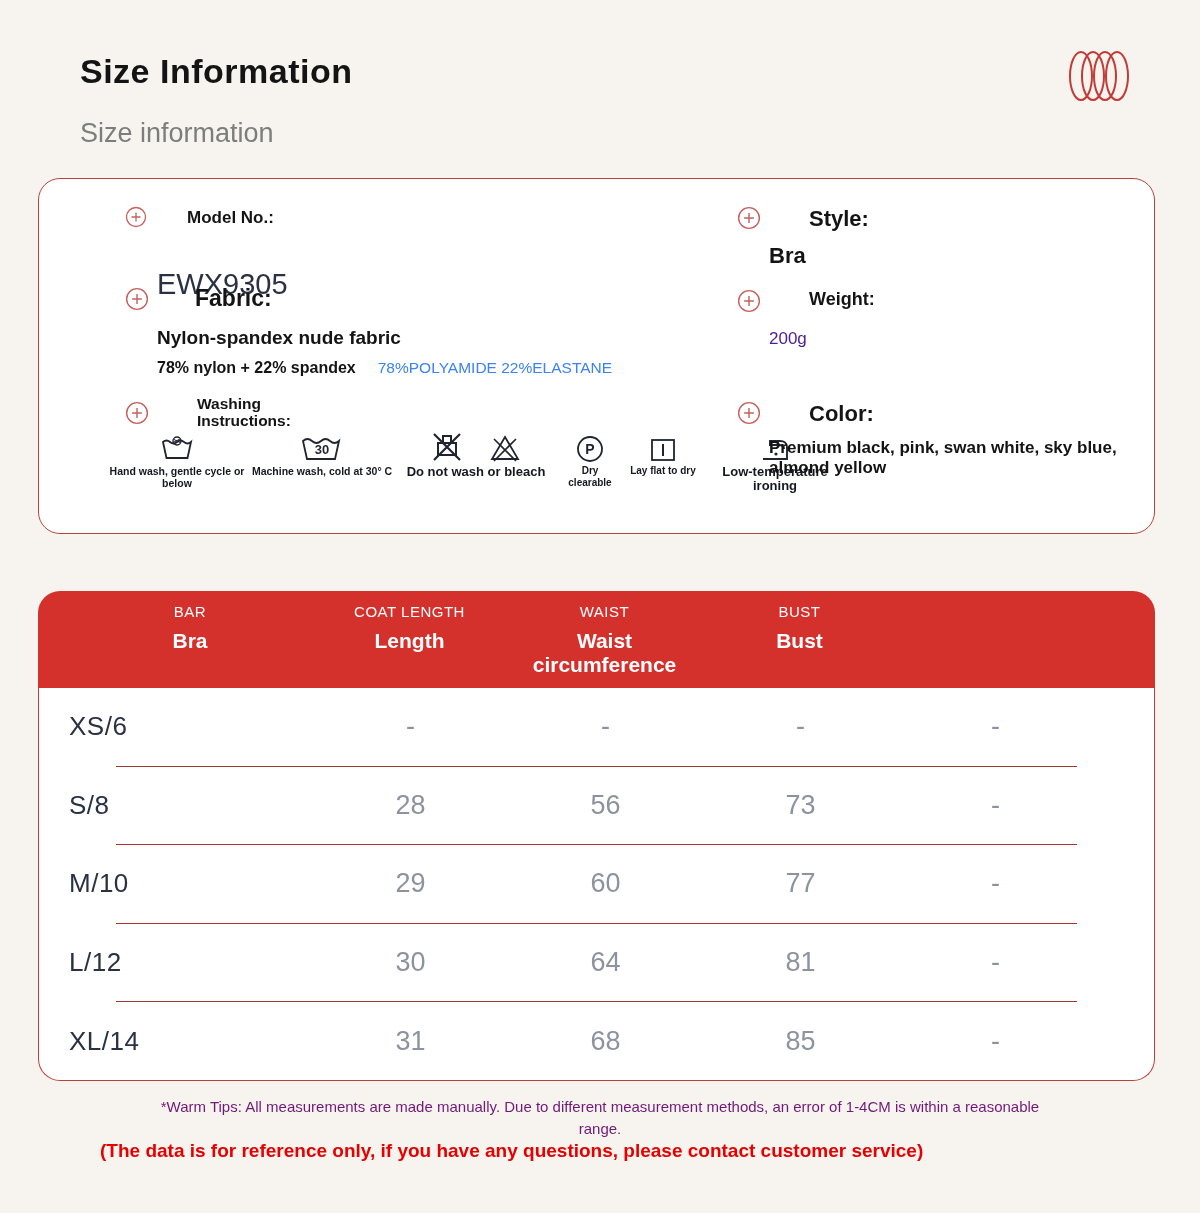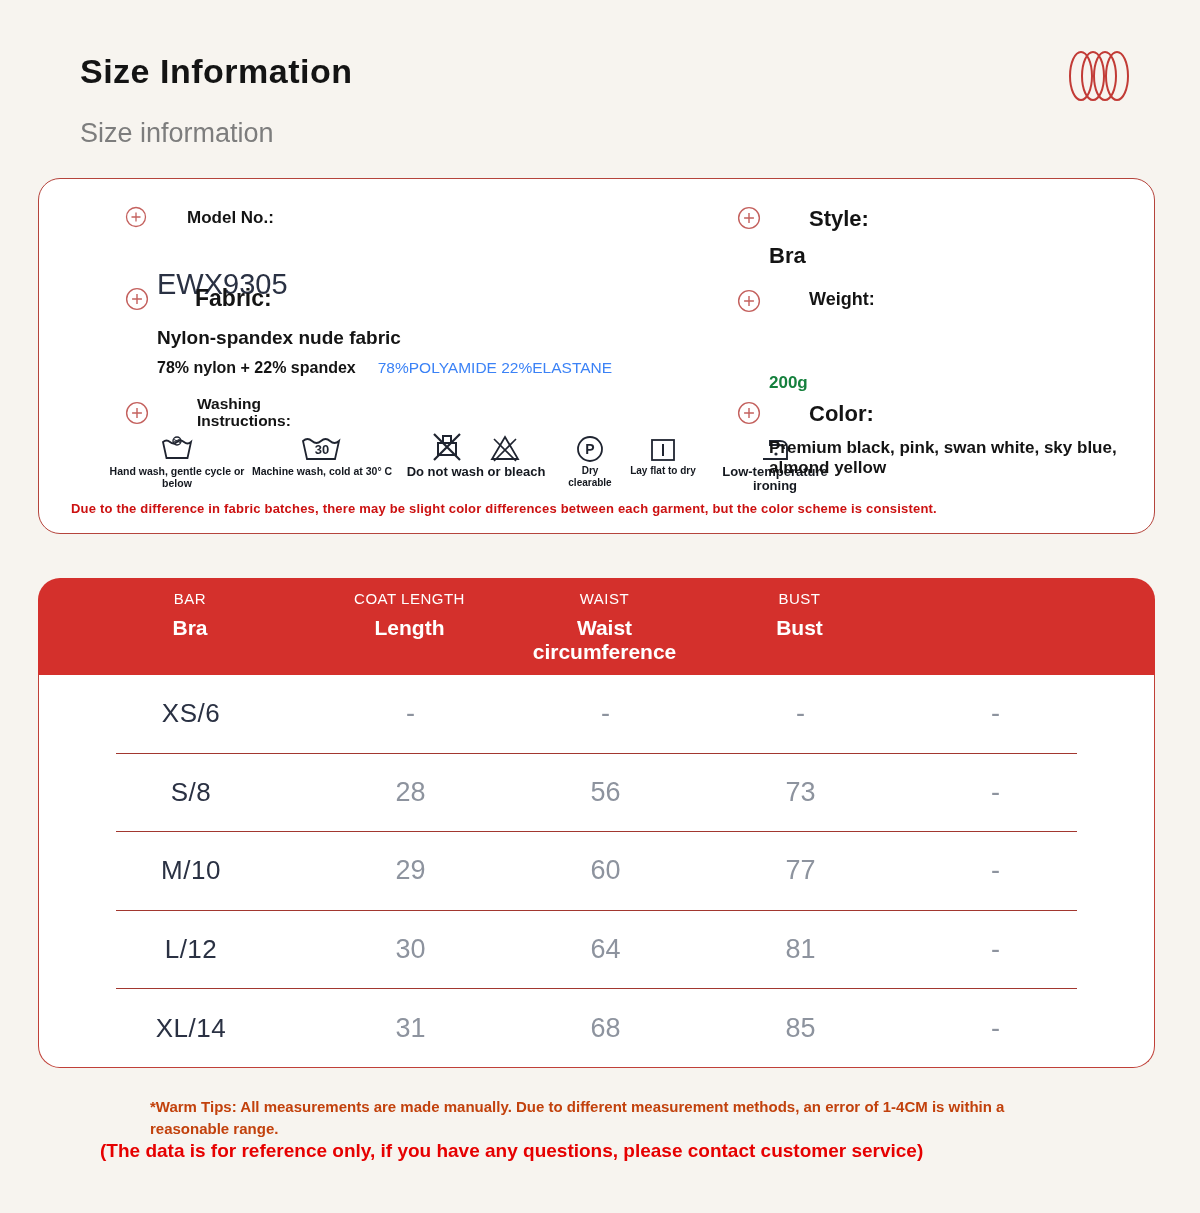--- a/index.html
+++ b/index.html
@@ -51,32 +51,32 @@
   }
   .wash-item { display: flex; flex-direction: column; align-items: center; }
   .wash-item .ic-wrap { display: flex; gap: 26px; align-items: flex-end; height: 34px; }
   .wash-cap { margin-top: 2px; font-size: 10.5px; font-weight: 700; color: #14181f; text-align: center; line-height: 12px; }
   .wash-cap.big { font-size: 13px; line-height: 14px; }
   .wash-item svg { display: block; }
 
   .style-label  { left: 730px; top: 27px;  font-size: 22px; }
   .style-value  { left: 730px; top: 64px;  font-size: 22px; font-weight: 700; color: #141414; }
   .weight-label { left: 730px; top: 110px; font-size: 18px; }
-  .weight-value { left: 730px; top: 150px; font-size: 17px; font-weight: 700; color: #15803d; margin-top: 44px; }
+  .weight-value { left: 730px; top: 150px; font-size: 17px; font-weight: 400; color: #4c1d95; }
   .color-label  { left: 730px; top: 222px; font-size: 22px; }
   .color-value  { left: 730px; top: 259px; font-size: 17px; font-weight: 700; color: #141414; }
 
   .batch-note {
     position: absolute; left: 32px; top: 322px; width: 1050px;
     font-size: 13px; font-weight: 700; color: #cc1111; letter-spacing: 0.2px;
   }
 
   
   .size-table {
-    position: absolute; left: 38px; top: 578px;
+    position: absolute; left: 38px; top: 591px;
     width: 1117px; height: 490px;
   }
   .tbl-grid {
     display: grid;
     grid-template-columns: 244px 195px 195px 195px 195px;
     padding-left: 30px; padding-right: 63px;
   }
   .tbl-header {
     height: 97px;
     background: #d4302c;
@@ -87,28 +87,28 @@
   .th-top { font-size: 15px; font-weight: 400; letter-spacing: 0.5px; }
   .th-bottom { margin-top: 9px; font-size: 21px; font-weight: 700; }
   .tbl-body {
     height: 393px;
     background: #ffffff;
     border: 1px solid #c04038; border-top: none;
     border-radius: 0 0 22px 22px;
     display: flex; flex-direction: column;
   }
   .tbl-row { flex: 1; align-content: center; }
-  .td-size { text-align: center; font-size: 26px; color: #2a3143; letter-spacing: 0.5px; }
+  .td-size { text-align: left; font-size: 26px; color: #2a3143; letter-spacing: 0.5px; }
   .td-val  { text-align: center; font-size: 27px; color: #8d939e; }
   .row-sep { height: 1px; background: #a2372f; margin: 0 77px 0 77px; }
 
   
   .warm-tips {
     position: absolute; left: 150px; top: 1096px; width: 900px;
-    font-size: 15px; font-weight: 700; color: #c2410c; line-height: 22px;
+    text-align: center; font-size: 15px; font-weight: 400; color: #701a75; line-height: 22px;
   }
   .red-note {
     position: absolute; left: 100px; top: 1140px; width: 1000px;
     text-align: left; font-size: 19px; font-weight: 700; color: #e60000;
   }
   svg { overflow: visible; }
 </style>
 </head>
 <body>
 
@@ -239,21 +239,20 @@
 
   <span class="plus-ico" style="left:698px; top:222px;">
     <svg width="24" height="24" viewBox="0 0 22 22" fill="none" stroke="#c4615e" stroke-width="1.3">
       <circle cx="11" cy="11" r="9.5"></circle>
         <path d="M11 6.5 V15.5 M6.5 11 H15.5"></path>
     </svg>
   </span>
   <div class="lbl color-label">Color:</div>
   <div class="val color-value">Premium black, pink, swan white, sky blue, almond yellow</div>
 
-  <div class="batch-note">Due to the difference in fabric batches, there may be slight color differences between each garment, but the color scheme is consistent.</div>
 </div>
 
 <div class="size-table">
   <div class="tbl-header tbl-grid">
     <div class="th-cell">
       <div class="th-top">BAR</div>
       <div class="th-bottom">Bra</div>
     </div>
     <div class="th-cell">
       <div class="th-top">COAT LENGTH</div>

